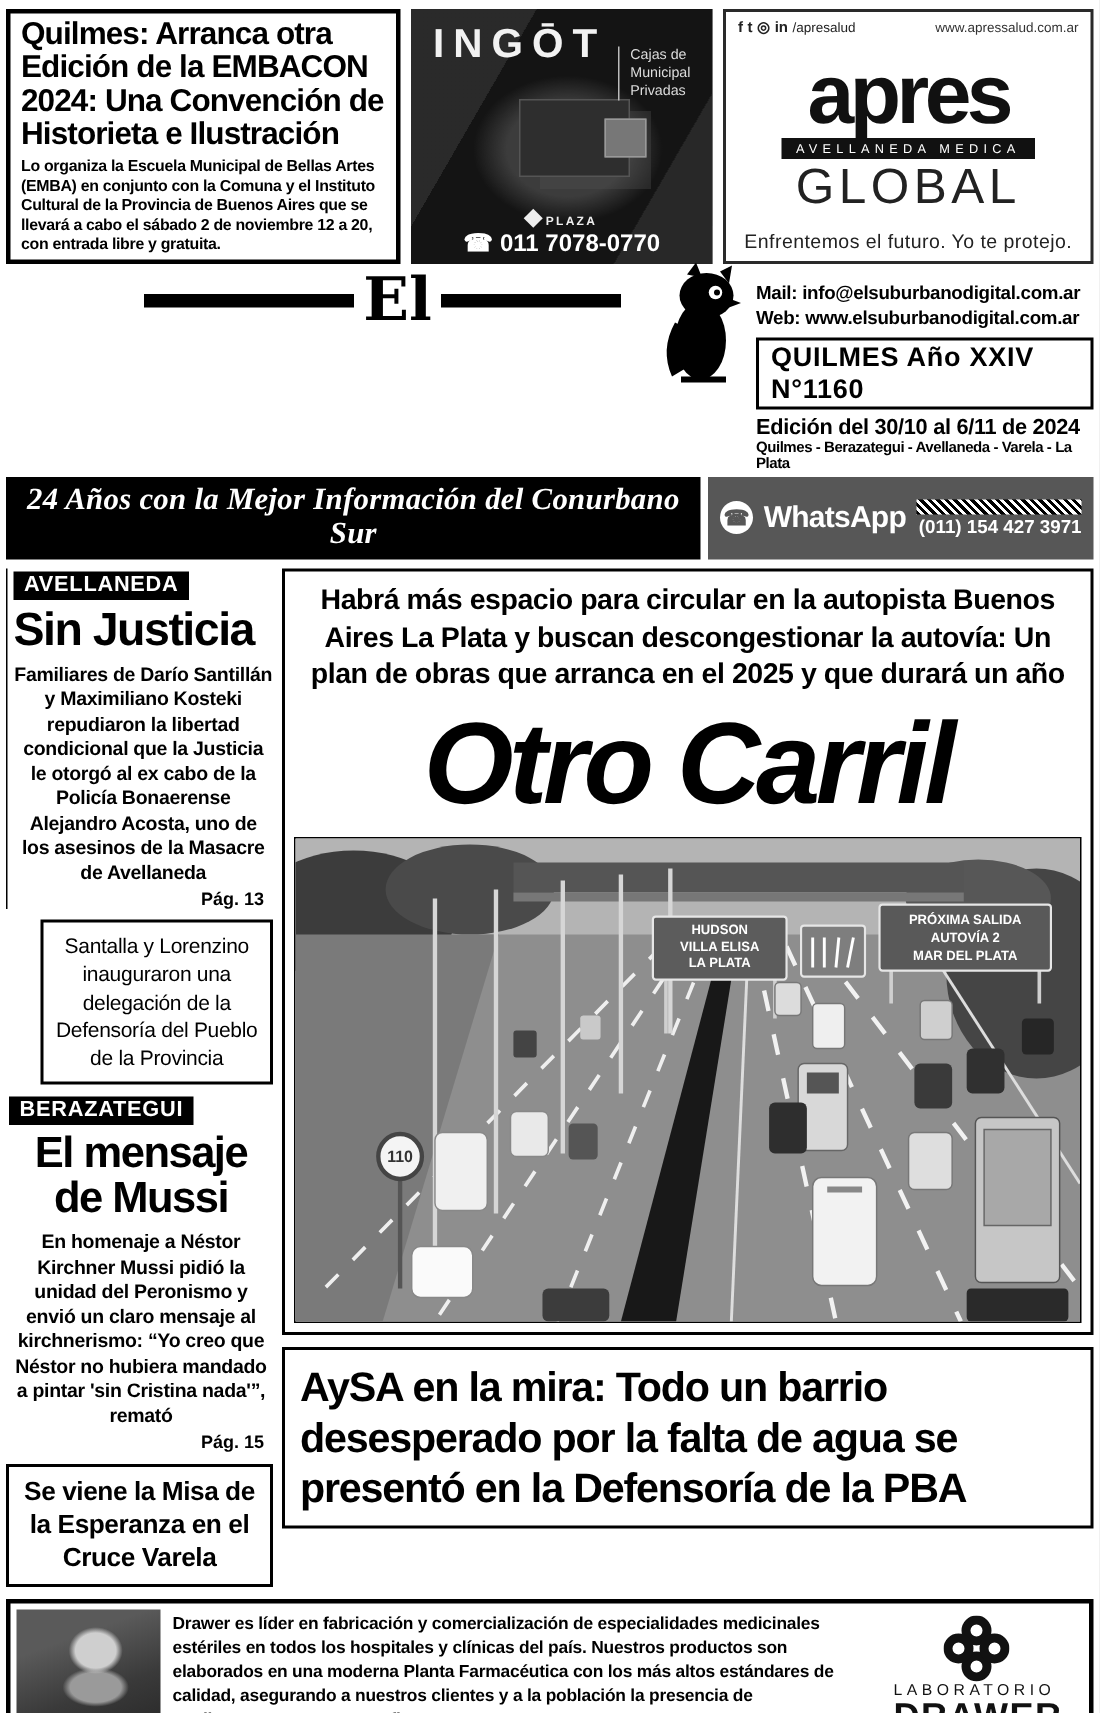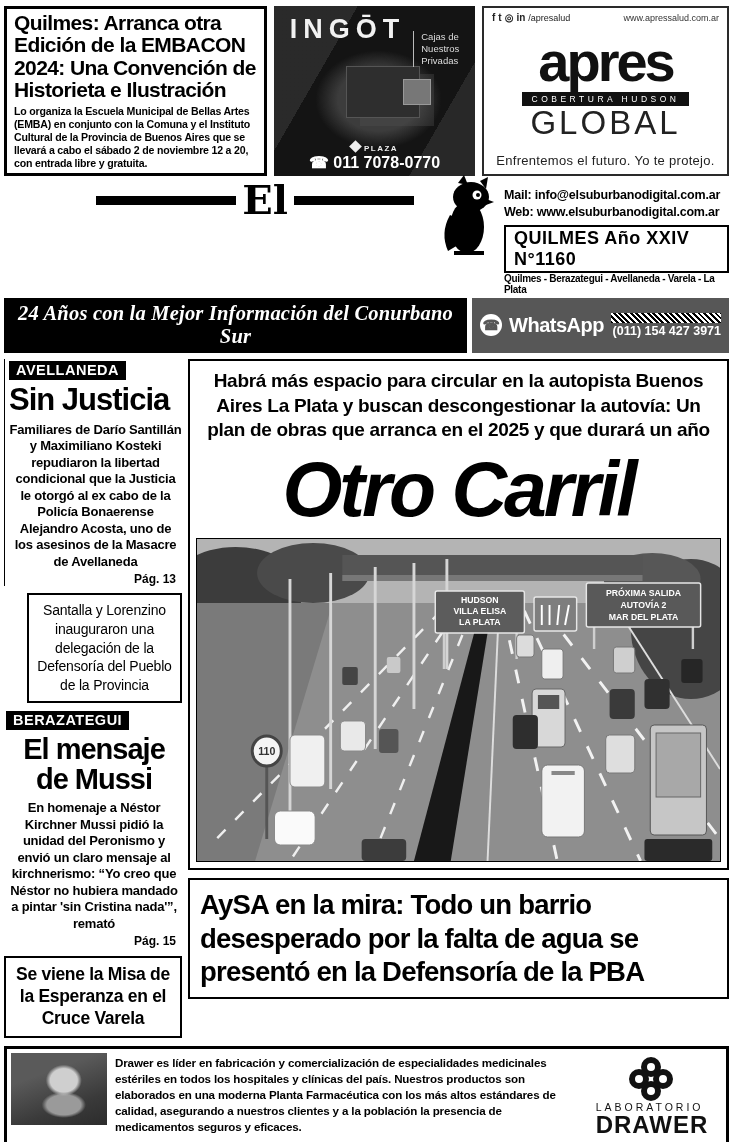--- a/index.html
+++ b/index.html
@@ -116,42 +116,42 @@
       <div class="embacon-b">Lo organiza la Escuela Municipal de Bellas Artes (EMBA) en conjunto con la Comuna y el Instituto Cultural de la Provincia de Buenos Aires que se llevará a cabo el sábado 2 de noviembre 12 a 20, con entrada libre y gratuita.</div>
     </div>
 
     <div class="ingot">
       <div class="ingot-photo"></div>
       <div class="safe"></div>
       <div class="ingot-top" style="position:relative;z-index:2;">
         <div class="ingot-brand">INGŌT</div>
         <div class="ingot-tag">
           <div>Cajas de</div>
-          <div>Nuestros</div>
+          <div>Municipal</div>
           <div>Privadas</div>
         </div>
       </div>
       <div class="ingot-bottom">
         <div class="plaza"><span class="plaza-d"></span><span>PLAZA</span></div>
         <div class="ingot-phone"><span>☎</span> <span>011 7078-0770</span></div>
       </div>
     </div>
 
     <div class="apres">
       <div class="apres-social">
         <span class="soc-i">f</span>
         <span class="soc-i">t</span>
         <span class="soc-i">◎</span>
         <span class="soc-i">in</span>
         <span>/apresalud</span>
         <span class="apres-url">www.apressalud.com.ar</span>
       </div>
       <div class="apres-logo-wrap">
         <div class="apres-word">apres</div>
-        <div class="apres-band">COBERTURA HUDSON</div>
+        <div class="apres-band">AVELLANEDA MEDICA</div>
         <div class="apres-global">GLOBAL</div>
       </div>
       <div class="apres-tag">Enfrentemos el futuro. Yo te protejo.</div>
     </div>
   </div>
 
   <div class="masthead">
     <div class="logo-block">
       <div class="logo-el-row">
         <div class="logo-bar l"></div>
@@ -171,20 +171,21 @@
         <circle cx="42" cy="20" r="2" fill="#000"></circle>
         <polygon points="50,24 58,27 50,30" fill="#000"></polygon>
       </svg>
     </div>
     <div class="mast-right">
       <div class="mast-contact">
         <div><span>Mail:</span> <span>info@elsuburbanodigital.com.ar</span></div>
         <div><span>Web:</span> <span>www.elsuburbanodigital.com.ar</span></div>
       </div>
       <div class="ed-box">QUILMES  Año XXIV   N°1160</div>
+      <div class="ed-dates">Edición del 30/10 al 6/11 de 2024</div>
       <div class="ed-cities">Quilmes - Berazategui - Avellaneda - Varela - La Plata</div>
     </div>
   </div>
 
   <div class="banner-row">
     <div class="banner">24 Años con la Mejor Información del Conurbano Sur</div>
     <div class="wa-bar">
       <div class="wa-icon">☎</div>
       <div class="wa-word">WhatsApp</div>
       <div class="wa-right">

